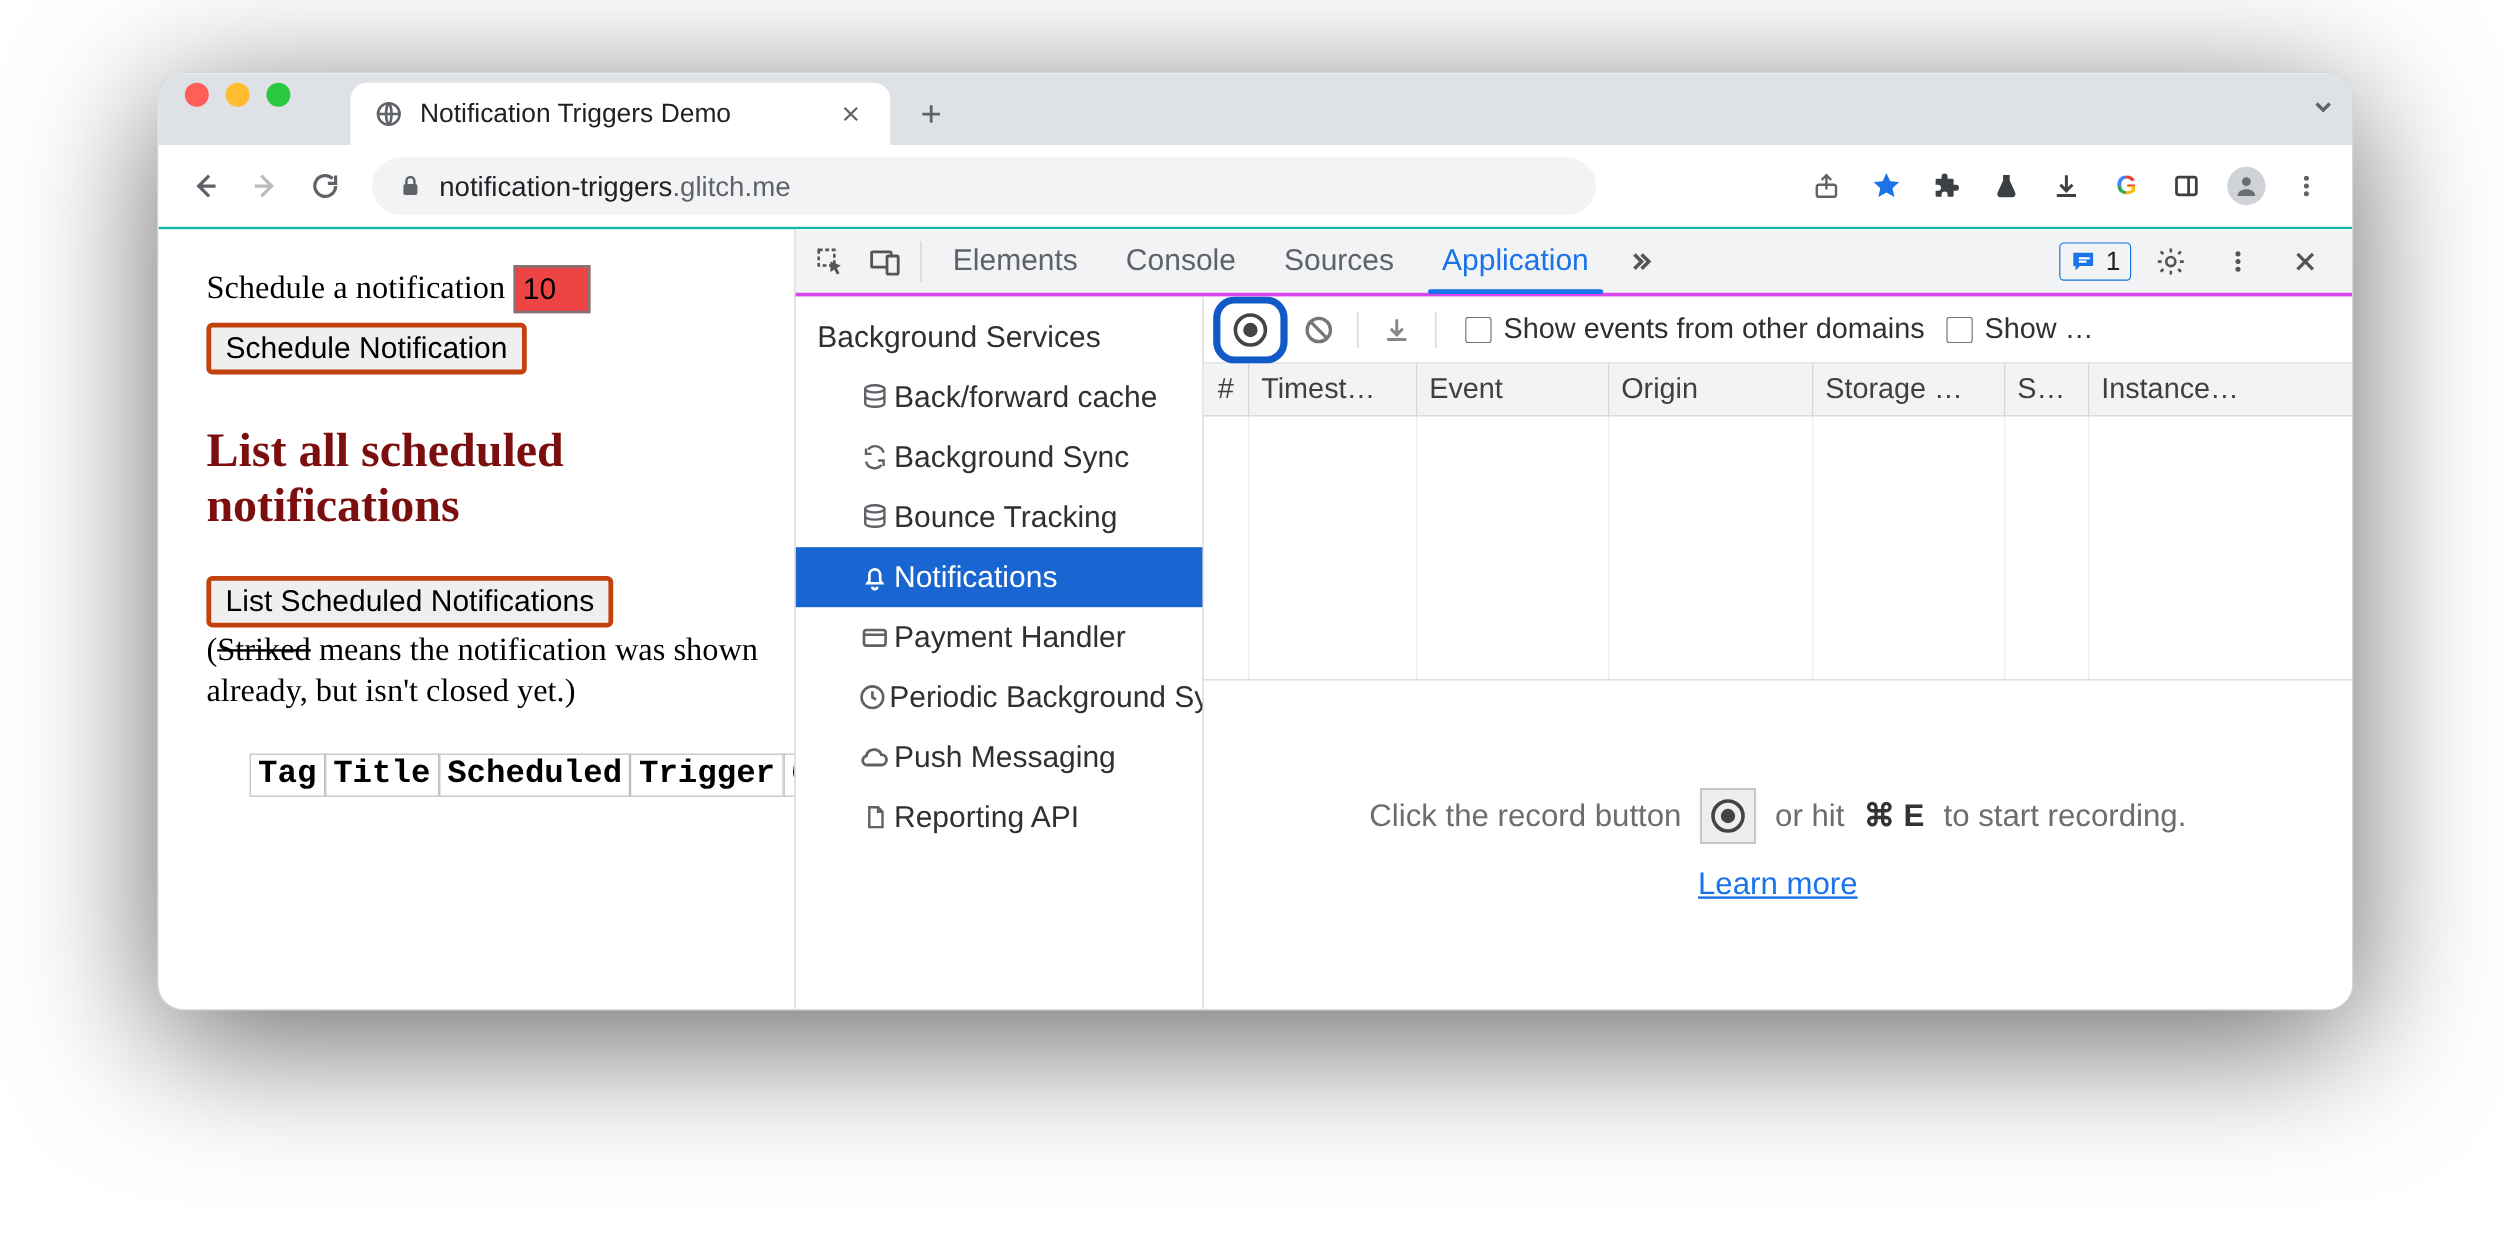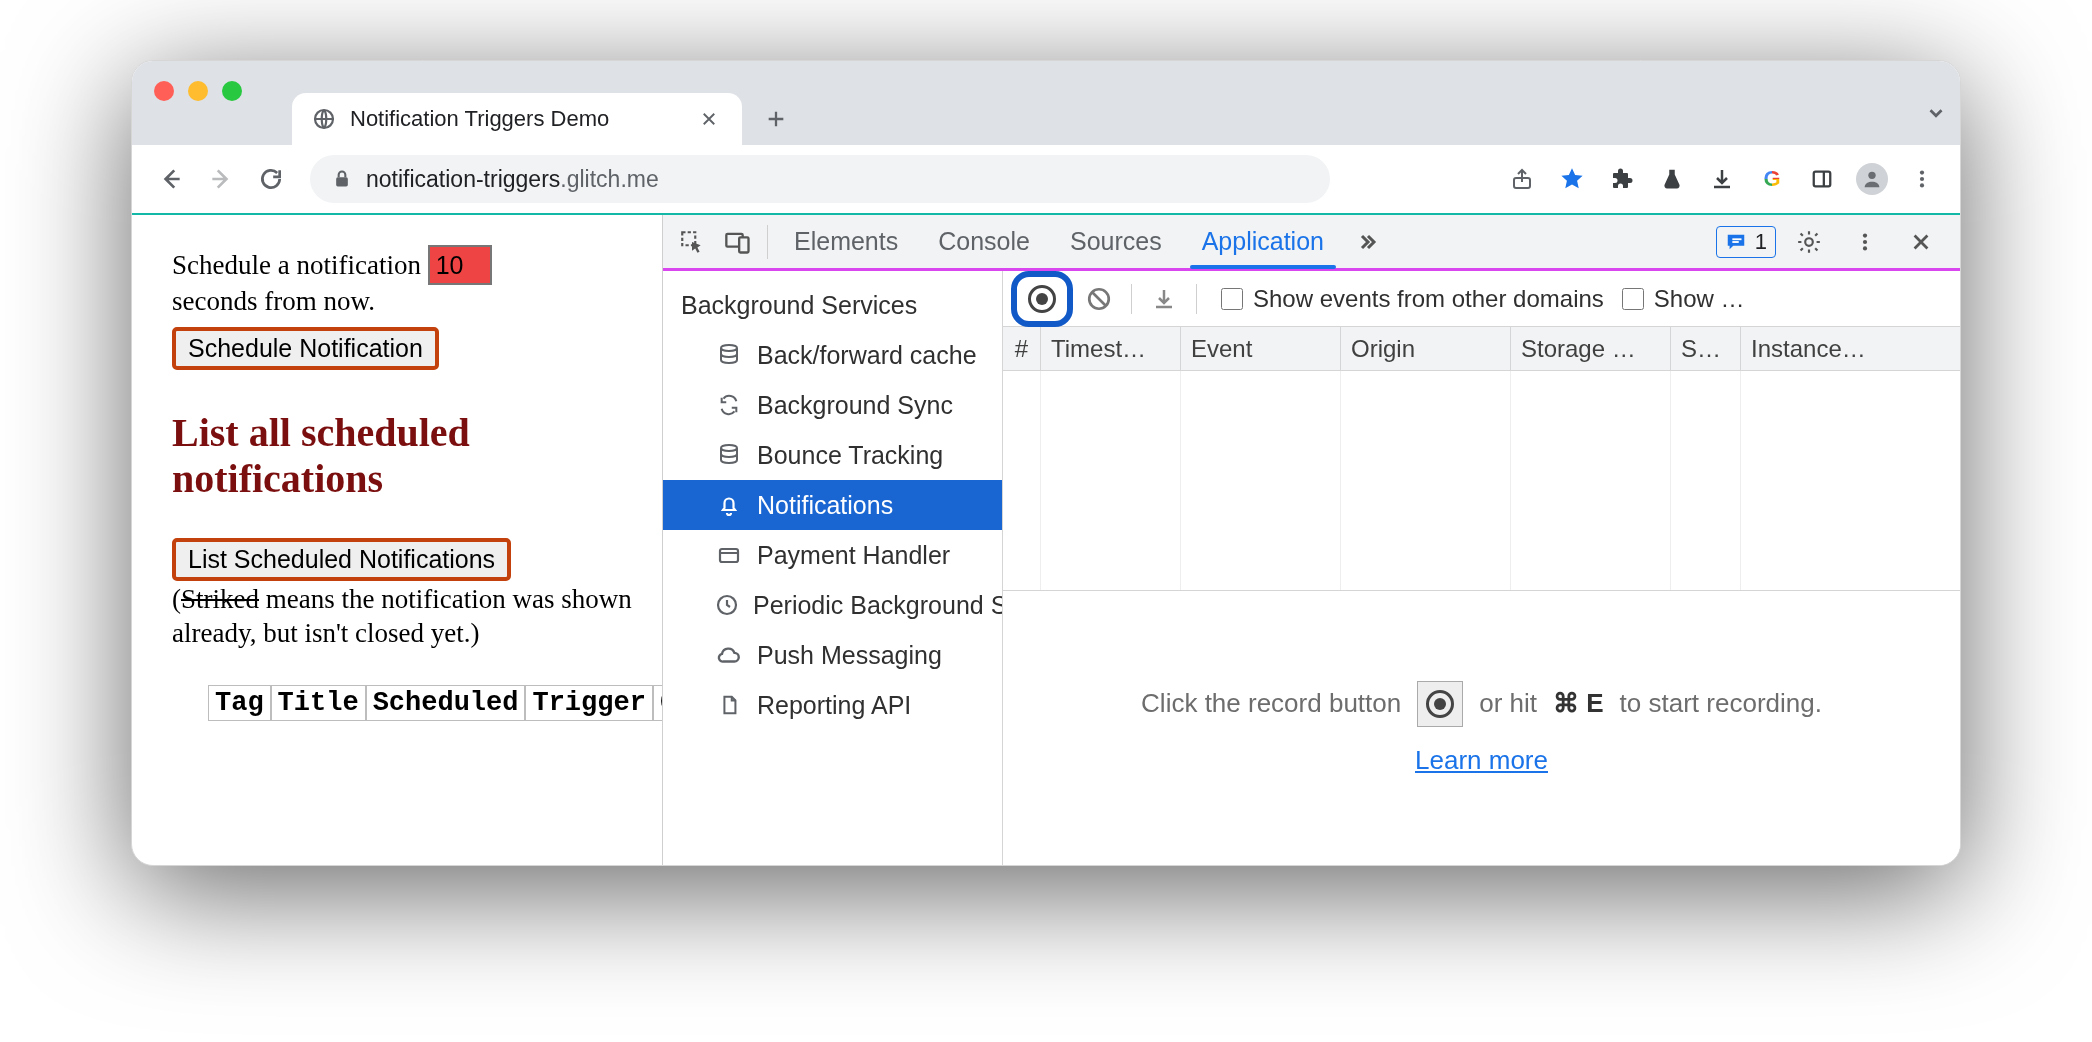--- a/index.html
+++ b/index.html
@@ -14,21 +14,21 @@
   .browser {
     width:100%;
     background:#fff;
     border-radius: 22px;
     overflow:hidden;
     border:1px solid #d6d6d6;
   }
 
   
   .tabstrip {
-    height:84px;
+    height:60px;
     background:#DEE1E6;
     display:flex;
     align-items:flex-end;
     padding-left:22px;
   }
   .traffic { display:flex; gap:14px; align-items:center; height:100%; padding-bottom:24px; padding-right:50px;}
   .dot { width:20px; height:20px; border-radius:50%; }
   .dot.red{background:#FF5F57;}
   .dot.yellow{background:#FEBC2E;}
   .dot.green{background:#28C840;}
@@ -144,21 +144,21 @@
   .issues svg{color:#1a73e8;}
 
   .dt-body{ flex:1; display:flex; overflow:hidden;}
   .dt-sidebar{
     width:340px; border-right:1px solid #d5d5d5;
     padding-top:14px;
     font-size:25px;
   }
   .cat{ padding:6px 18px 10px; color:#303030;}
   .item{
-    display:flex; align-items:center; gap:14px;
+    display:flex; align-items:center; gap:2px;
     height:50px; padding-left:52px; white-space:nowrap; overflow:hidden;
     color:#303030;
   }
   .item.active{ background:#1966D2; color:#fff;}
   .item .sicon{ width:28px; display:flex; justify-content:center; color:inherit;}
   .item:not(.active) .sicon{ color:#5f6368;}
 
   .dt-main{ flex:1; display:flex; flex-direction:column; position:relative;}
   .dt-toolbar{
     height:56px; border-bottom:1px solid #d5d5d5;
@@ -333,21 +333,20 @@
     </div>
   </div>
 
   <div class="content">
 
     <div class="page">
       <div class="schedrow">
         <span>Schedule a notification</span>
         <input class="num" value="10" style="">
       </div>
-      <div class="schedrow">seconds from now.</div>
       <button class="pg">Schedule Notification</button>
 
       <h2>List all scheduled notifications</h2>
 
       <div style="height:28px"></div>
       <button class="pg">List Scheduled Notifications</button>
       <div class="desc">
         <span>(</span><span class="strike">Striked</span><span> means the notification was shown already, but isn't closed yet.)</span>
       </div>
 

